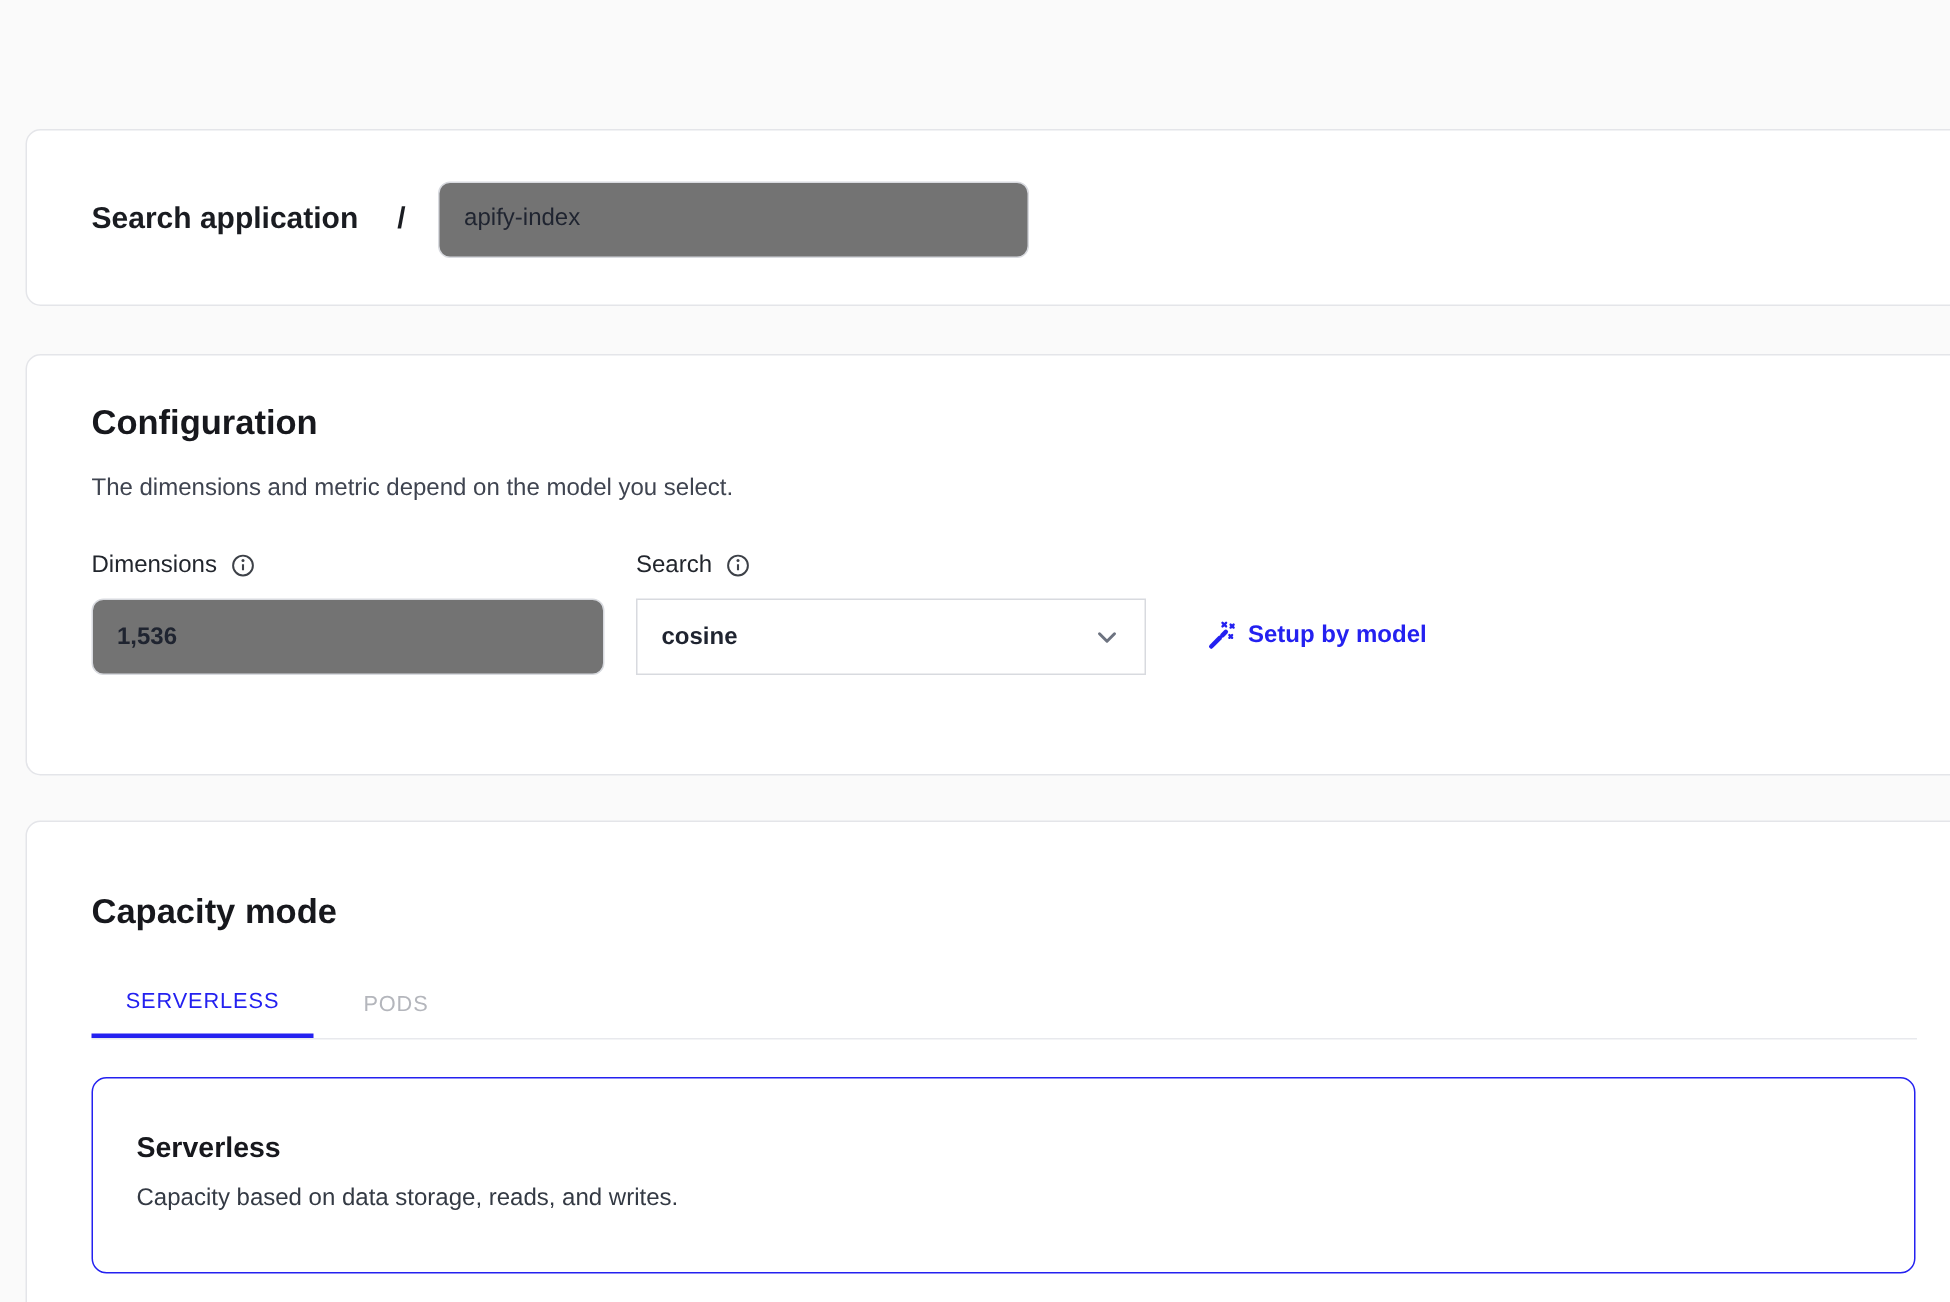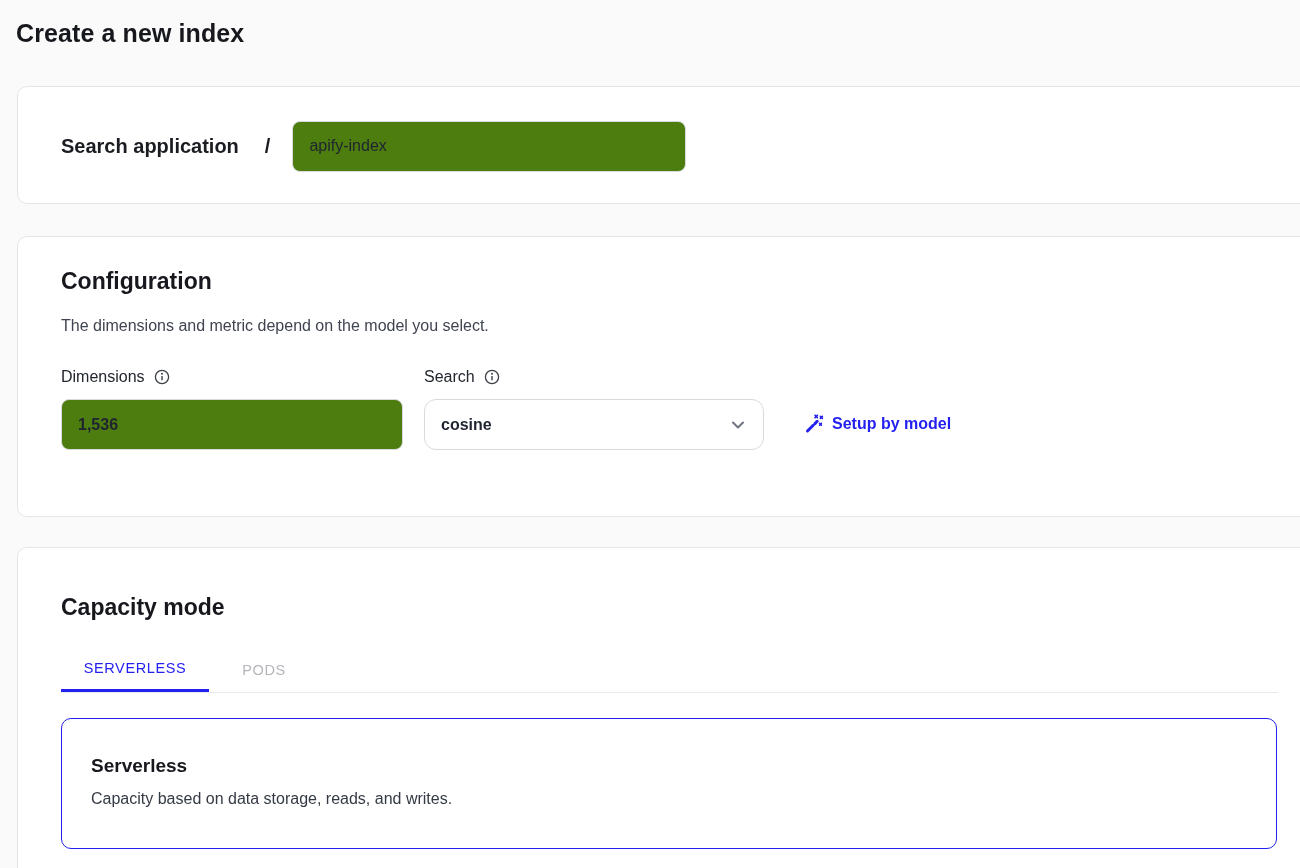--- a/index.html
+++ b/index.html
@@ -27,21 +27,21 @@
   .card-config { top: 236px; height: 281px; }
   .card-capacity { top: 547px; height: 420px; }
 
   
   .name-row { position: absolute; left: 43px; top: 0; height: 118px; display: flex; align-items: center; }
   .name-label { font-size: 20px; font-weight: 700; color: #1a1c21; }
   .name-sep { font-size: 20px; font-weight: 600; color: #1a1c21; margin: 0 22px 0 26px; }
   .text-input {
     width: 394px; height: 51px;
     border: 1px solid #d8dadf; border-radius: 8px;
-    background: #4d7c0f;
+    background: #737373;
     font-family: "Liberation Sans", sans-serif;
     font-size: 16px; color: #1f2430;
     padding: 0 16px; outline: none;
   }
 
   
   .section-title { position: absolute; left: 43px; font-size: 23px; font-weight: 700; color: #17181d; }
   .card-config .section-title { top: 31px; }
   .section-subtitle {
     position: absolute; left: 43px; top: 80px;
@@ -53,21 +53,21 @@
     font-size: 16px; font-weight: 500; color: #22262d;
   }
   .fl-dimensions { left: 43px; }
   .fl-metric { left: 406px; }
   .info-icon { display: inline-flex; }
   .config-input { position: absolute; top: 162px; font-weight: bold; }
   .in-dimensions { left: 43px; width: 342px; }
   .in-metric { left: 406px; width: 340px; }
   .select-box {
     position: relative;
-    height: 51px; border: 1px solid #d8dadf; border-radius: 12px;
+    height: 51px; border: 1px solid #d8dadf; border-radius: 0;
     background: #fff; display: flex; align-items: center;
     font-size: 16px; color: #1f2430; padding: 0 16px;
     cursor: pointer;
   }
   .select-chevron { position: absolute; right: 16px; top: 16px; }
   .setup-link {
     position: absolute; left: 786px; top: 176px;
     display: flex; align-items: center; gap: 7px;
     font-size: 16px; font-weight: 600;
     text-decoration: none; cursor: pointer;
@@ -104,21 +104,20 @@
   .option-desc {
     position: absolute; left: 29px; top: 71px;
     font-size: 16px; color: #343a44;
   }
 </style>
 </head>
 <body style="background: rgb(250, 250, 250);">
 
 <div class="stage">
 
-  <h1 class="page-title">Create a new index</h1>
 
   <section class="card card-name">
     <div class="name-row">
       <span class="name-label">Search application</span>
       <span class="name-sep">/</span>
       <input class="text-input" type="text" value="apify-index" style="">
     </div>
   </section>
 
   <section class="card card-config">

